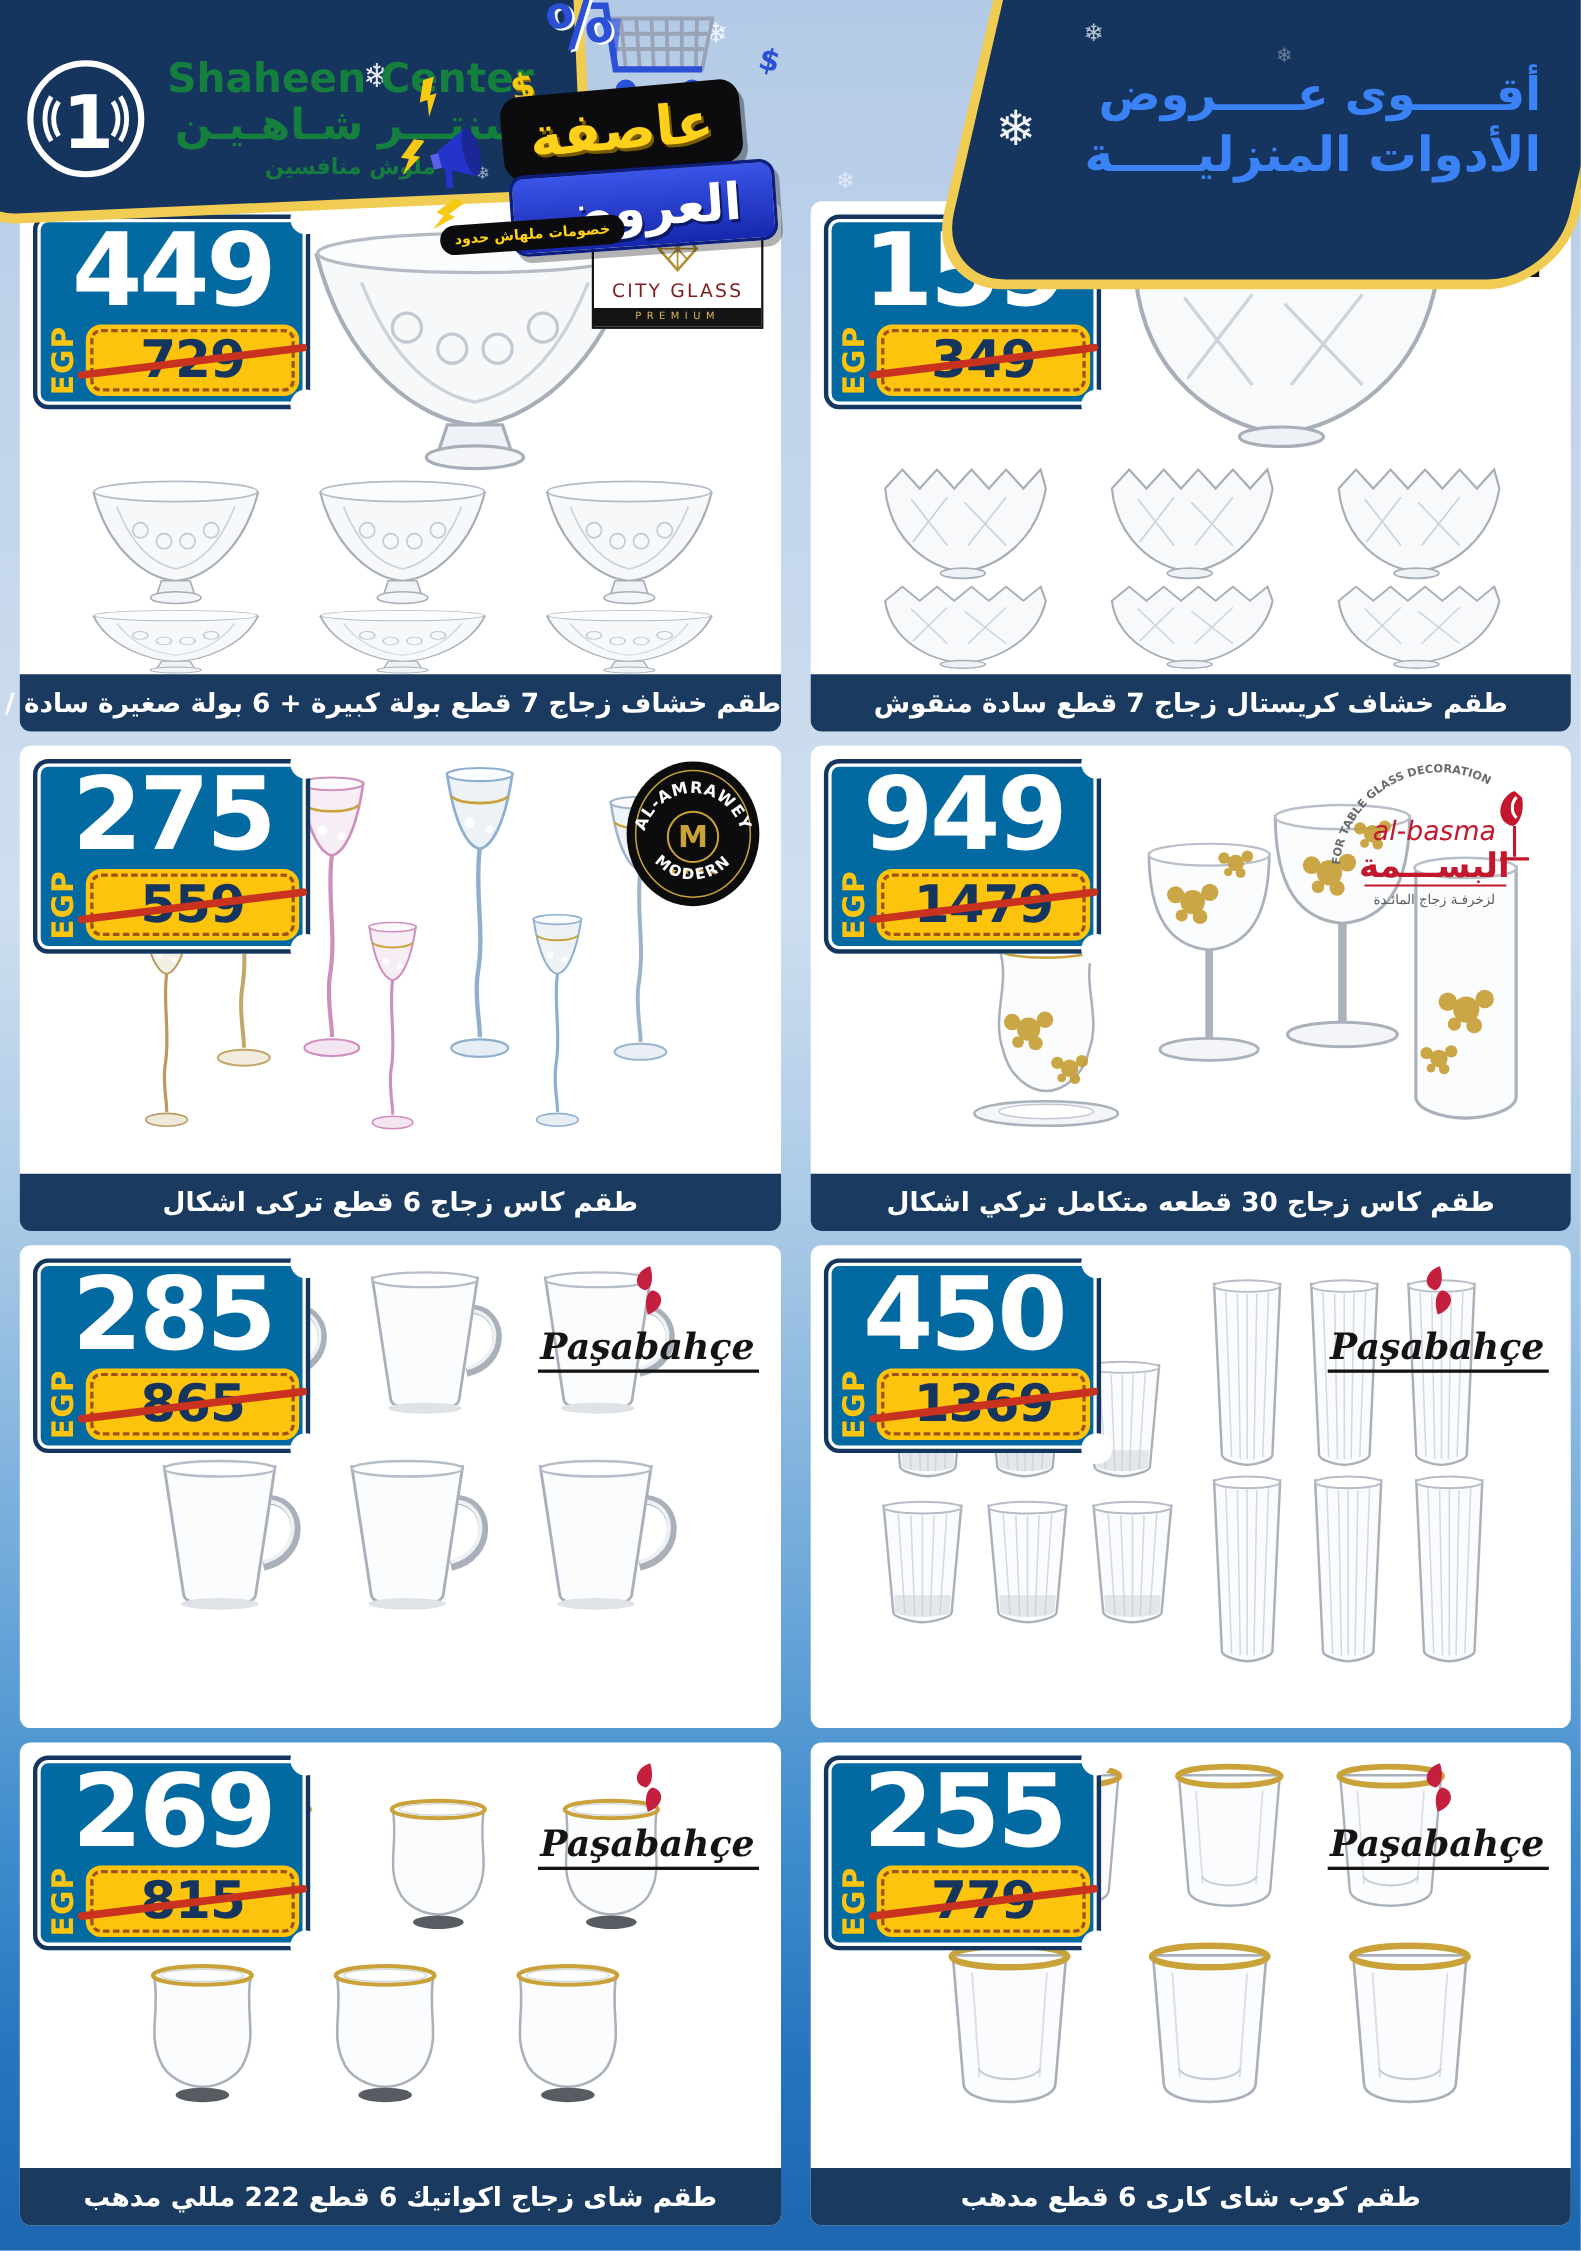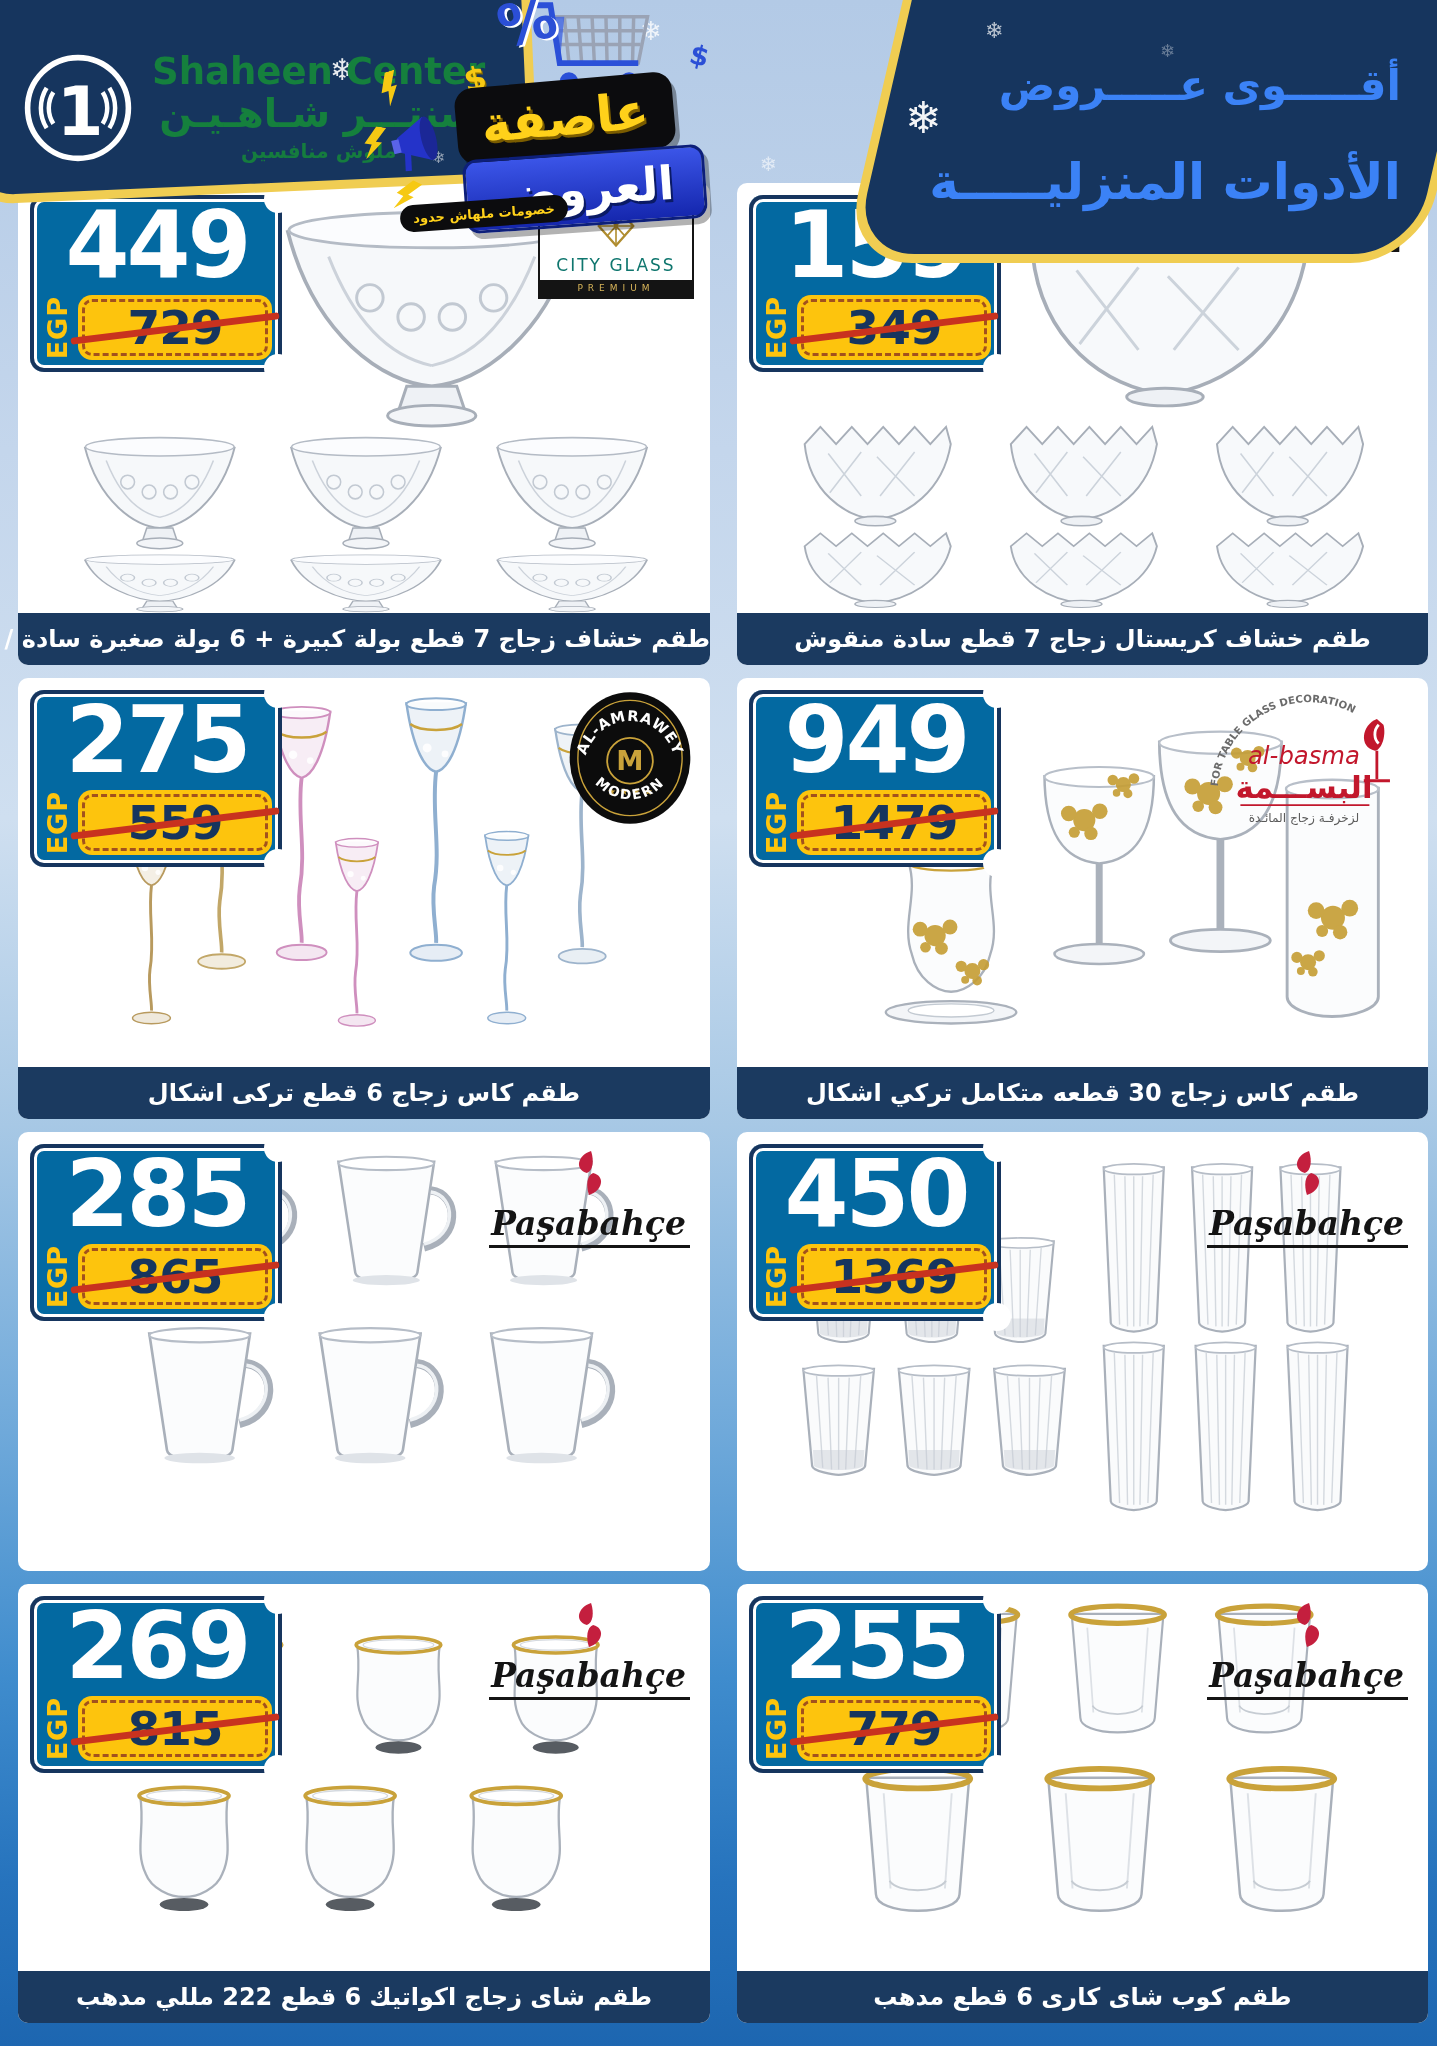--- a/index.html
+++ b/index.html
@@ -15,21 +15,21 @@
   .panel-right{position:absolute;top:-70px;right:-60px;width:560px;height:315px;background:#16355e;
     border:9px solid #f0cd52;border-radius:70px;transform:skewX(-13deg);transform-origin:top right;z-index:2;}
   .hleft{position:absolute;left:22px;top:52px;display:flex;align-items:center;gap:18px;z-index:4;}
   .logo-circle{width:112px;height:112px;}
   .store-text{display:flex;flex-direction:column;align-items:center;color:#15803d;}
   .store-en{font-size:37px;font-weight:bold;line-height:1.05;}
   .store-ar{font-size:39px;font-weight:bold;line-height:1.15;direction:rtl;}
   .store-tag{font-size:20px;font-weight:bold;direction:rtl;opacity:.95;margin-top:2px;}
   .hright{position:absolute;right:36px;top:60px;text-align:right;color:#3b82f6;z-index:4;direction:rtl;}
   .hright .l1{font-size:42px;font-weight:bold;line-height:1.25;}
-  .hright .l2{font-size:50px;font-weight:bold;line-height:1.25;margin-top:38px;}
+  .hright .l2{font-size:44px;font-weight:bold;line-height:1.25;}
   .storm{position:absolute;left:360px;top:0;width:390px;height:245px;z-index:5;}
   .cart{position:absolute;left:160px;top:-4px;width:158px;height:104px;}
   .pct{position:absolute;left:138px;top:-12px;font-size:58px;font-weight:bold;color:#2b4fd6;
     transform:rotate(-14deg);text-shadow:2px 2px 0 #ffffff;}
   .dollar1{position:absolute;left:104px;top:60px;font-size:32px;font-weight:bold;color:#f6c913;
     transform:rotate(-12deg);text-shadow:1px 2px 0 #8a6d00;}
   .dollar2{position:absolute;left:330px;top:40px;font-size:27px;font-weight:bold;color:#2b4fd6;transform:rotate(14deg);}
   .mega{position:absolute;left:28px;top:102px;width:74px;height:74px;transform:rotate(-14deg);}
   .bolt{position:absolute;width:22px;height:34px;background:#f6c913;
     clip-path:polygon(55% 0,100% 0,62% 45%,90% 45%,30% 100%,45% 55%,12% 55%);}
@@ -70,21 +70,21 @@
   .old-price{color:#16355e;font-weight:bold;font-size:47px;line-height:1.05;letter-spacing:-1px;}
   .strike{position:absolute;left:-8px;right:-8px;top:46%;height:7px;background:#c8321f;
     transform:rotate(-7deg);border-radius:4px;}
   
   .caption{position:absolute;left:0;right:0;bottom:0;height:52px;background:#1b3a60;color:#fff;
     font-weight:bold;font-size:24px;line-height:52px;text-align:center;direction:rtl;
     border-radius:0 0 10px 10px;white-space:nowrap;z-index:5;}
   
   .brand{position:absolute;z-index:4;}
   .brand-cityglass{top:12px;right:16px;width:152px;background:#fff;border:2px solid #141414;text-align:center;padding-top:6px;}
-  .cg-name{font-size:17px;letter-spacing:2px;color:#0f766e;margin-top:2px;}
+  .cg-name{font-size:17px;letter-spacing:2px;color:#7f1d1d;margin-top:2px;}
   .cg-sub{background:#141414;color:#d9b65a;font-size:9px;letter-spacing:5px;padding:3px 0 4px;margin-top:5px;}
   .brand-dream{top:26px;right:24px;display:flex;align-items:center;gap:10px;}
   .dream-text{font-size:46px;font-weight:600;color:#141414;letter-spacing:1px;}
   .brand-amrawey{top:10px;right:16px;}
   .brand-basma{top:14px;right:10px;}
   .brand-pasa{top:18px;right:20px;display:flex;align-items:center;gap:8px;flex-direction:column;}
   .pasa-text{font-family:"DejaVu Serif","Liberation Serif",serif;font-style:italic;font-weight:bold;
     font-size:33px;color:#141414;border-bottom:3px solid #141414;padding:0 4px 2px 2px;}
 </style>
 </head>

